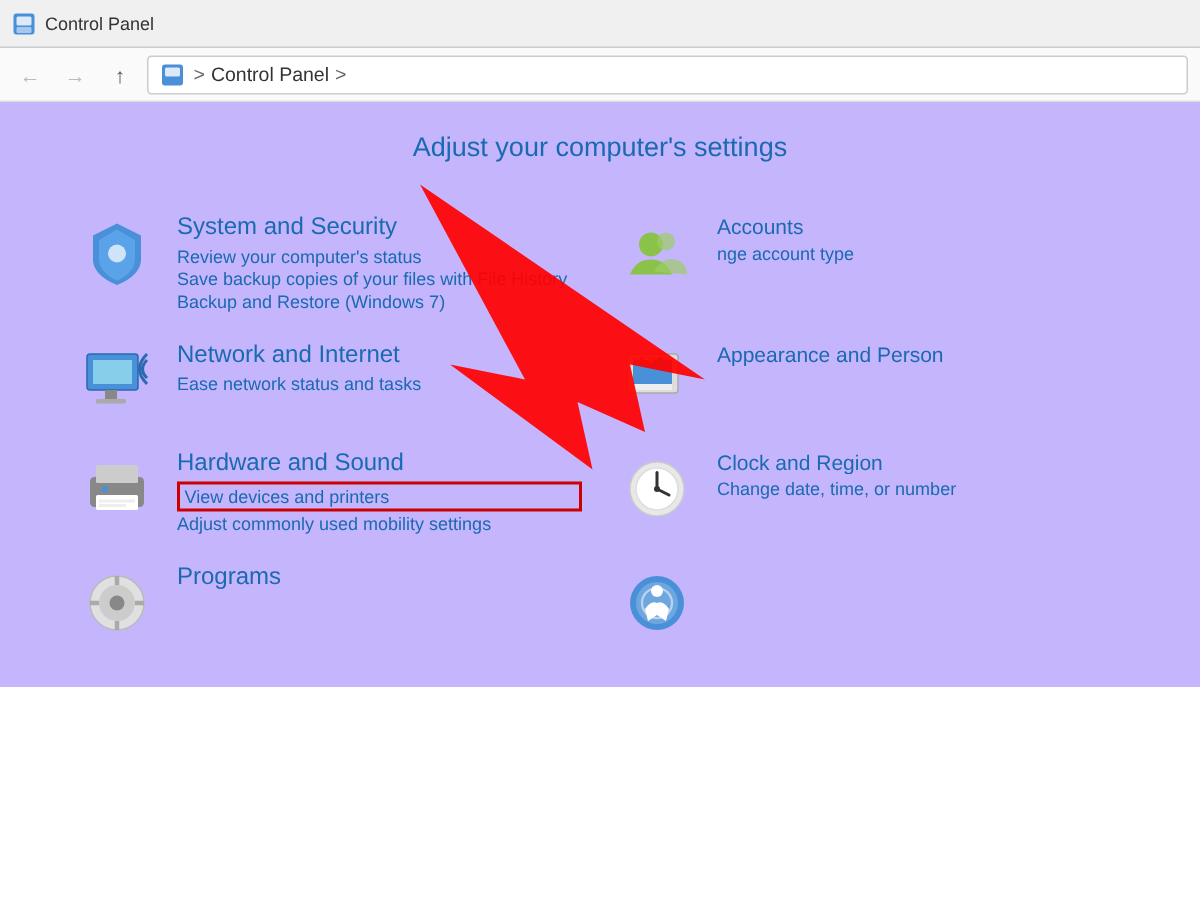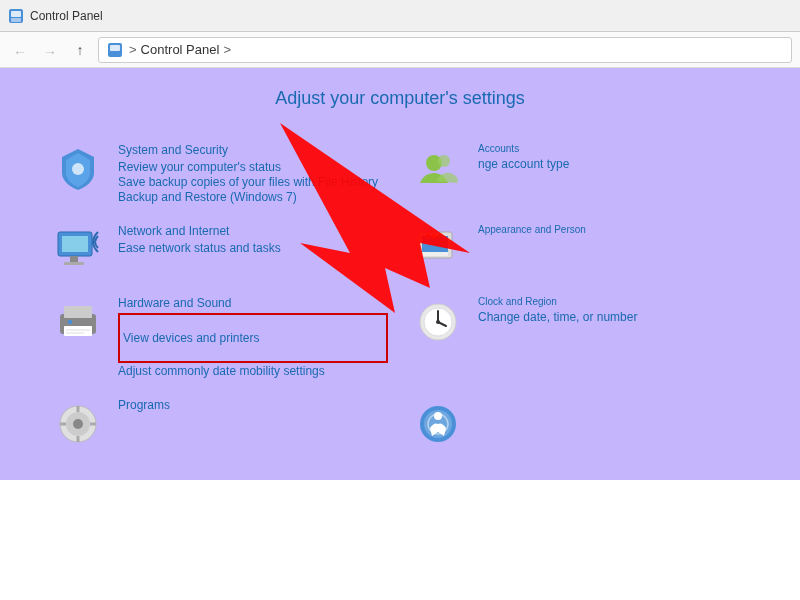--- a/index.html
+++ b/index.html
@@ -95,46 +95,46 @@
       align-items: center;
       justify-content: center;
     }
     .category-icon svg {
       width: 48px;
       height: 48px;
     }
 
     .category-text { flex: 1; }
     .category-title {
-      font-size: 12px;
+      font-size: 16px;
       color: #1a6ab1;
       font-weight: 400;
       margin-bottom: 3px;
       cursor: pointer;
     }
     .category-links {
       display: flex;
       flex-direction: column;
       gap: 1px;
     }
     .category-link {
       font-size: 12px;
       color: #1a6ab1;
       cursor: pointer;
       text-decoration: none;
     }
     .category-link.highlighted {
       border: 2px solid #cc0000;
-      padding: 16px 3px;
+      padding: 1px 3px;
       color: #1a6ab1;
     }
 
     
     .category-title-partial {
-      font-size: 10px;
+      font-size: 14px;
       color: #1a6ab1;
       font-weight: 400;
       margin-bottom: 3px;
       overflow: hidden;
     }
   </style>
 </head>
 <body>
 
 <div class="title-bar">
@@ -246,21 +246,21 @@
           <rect x="10" y="28" width="28" height="10" rx="1" fill="#fff"></rect>
           <rect x="14" y="22" width="4" height="4" rx="1" fill="#4a90d9"></rect>
           <rect x="12" y="31" width="24" height="2" fill="#eee"></rect>
           <rect x="12" y="34" width="18" height="2" fill="#eee"></rect>
         </svg>
       </div>
       <div class="category-text">
         <div class="category-title">Hardware and Sound</div>
         <div class="category-links">
           <a class="category-link highlighted">View devices and printers</a>
-          <a class="category-link">Adjust commonly date mobility settings</a>
+          <a class="category-link">Adjust commonly used mobility settings</a>
         </div>
       </div>
     </div>
 
     <div class="category-item">
       <div class="category-icon">
         <svg viewBox="0 0 48 48" fill="none">
           <circle cx="24" cy="24" r="18" fill="#e8e8e8" stroke="#ccc" stroke-width="1"></circle>
           <circle cx="24" cy="24" r="14" fill="white" stroke="#ddd" stroke-width="1"></circle>
           <line x1="24" y1="24" x2="24" y2="13" stroke="#333" stroke-width="2" stroke-linecap="round"></line>

